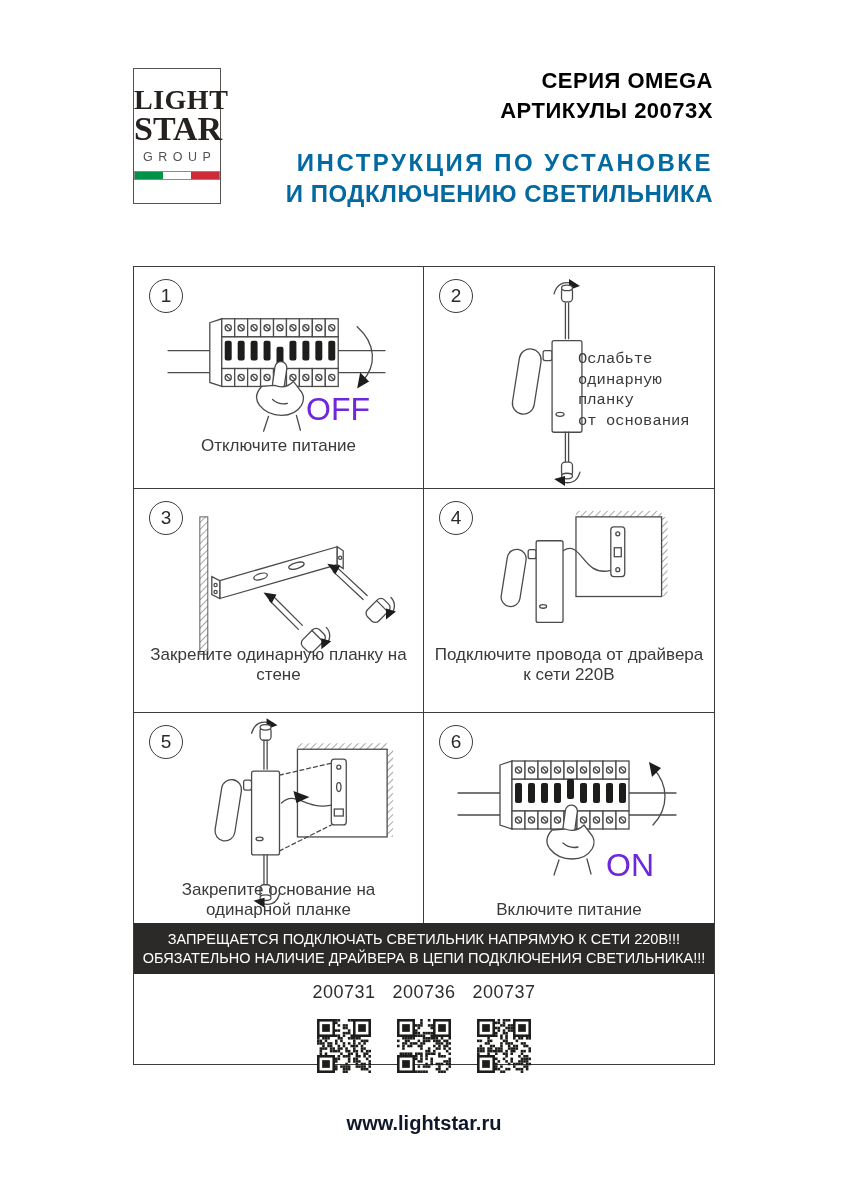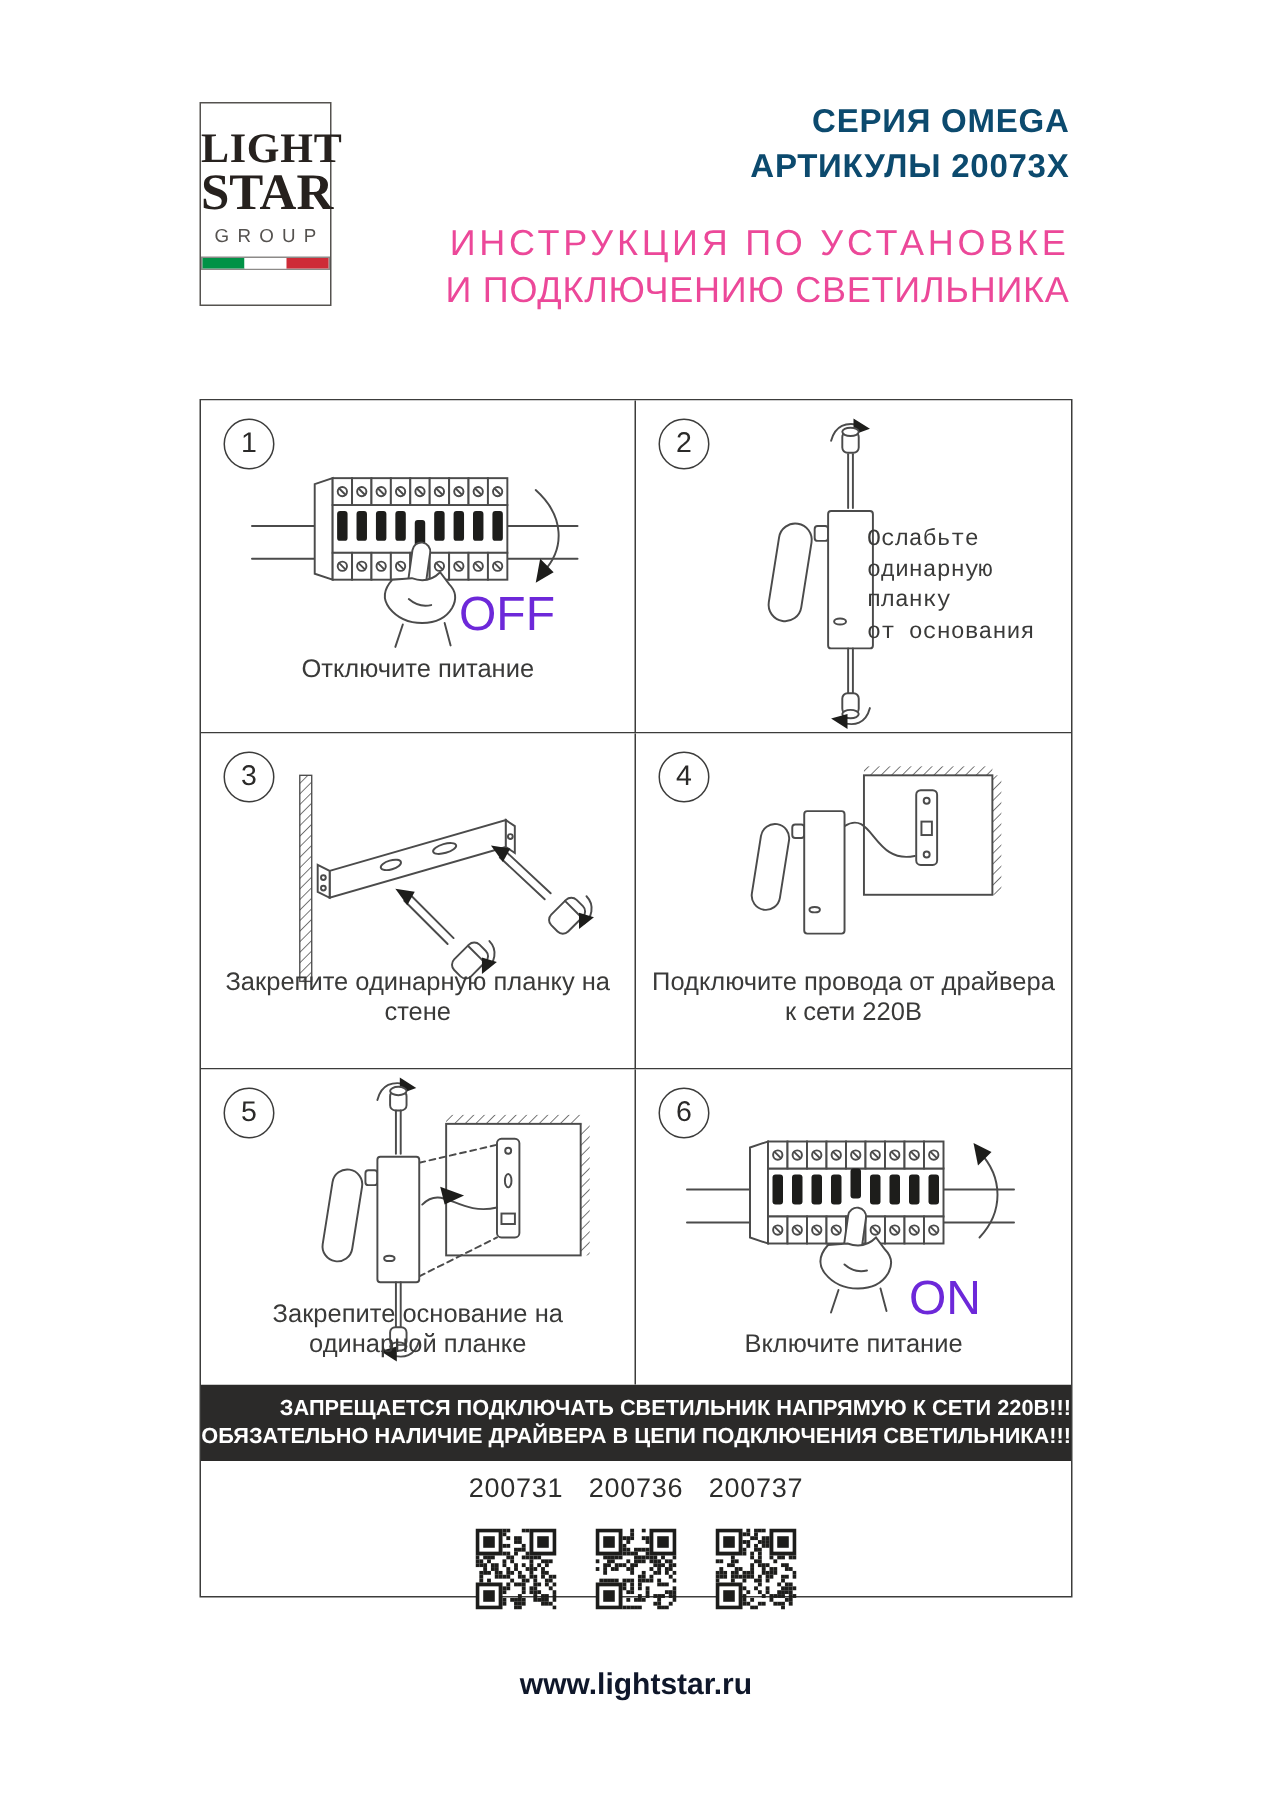--- a/index.html
+++ b/index.html
@@ -11,51 +11,51 @@
         border:1.5px solid #55524f;box-sizing:border-box;text-align:center;padding-top:17px;}
   .logo-light{font-family:"Liberation Serif",serif;font-weight:bold;font-size:28px;line-height:27px;color:#26211e;letter-spacing:.5px;}
   .logo-star{font-family:"Liberation Serif",serif;font-weight:bold;font-size:34px;line-height:32px;color:#26211e;}
   .logo-group{font-size:12.5px;letter-spacing:5.5px;text-indent:5.5px;color:#55524f;margin-top:5px;}
   .logo-flag{width:84px;height:7px;margin:7px auto 0;display:flex;border:1px solid #8c8a88;}
   .logo-flag span{flex:1;}
   .flag-white{background:#fff;}
 
   
   .titles{position:absolute;right:135px;top:66px;text-align:right;}
-  .series{font-weight:bold;font-size:22px;line-height:30px;letter-spacing:.5px;color:#0c4a6e;}
-  .main-title{margin-top:21px;font-weight:normal;font-size:24px;line-height:31px;color:#ec4899;}
+  .series{font-weight:bold;font-size:22px;line-height:30px;letter-spacing:.5px;color:#000000;}
+  .main-title{margin-top:21px;font-weight:bold;font-size:24px;line-height:31px;color:#0369a1;}
   .main-title .t1{letter-spacing:2.5px;}
   .main-title .t2{letter-spacing:.5px;}
 
   
   .grid{position:absolute;left:133px;top:266px;width:580px;border:1px solid #3c3c3b;
         display:grid;grid-template-columns:290px 290px;}
   .cell{position:relative;box-sizing:border-box;background:#fff;}
   .cl{border-right:1px solid #3c3c3b;}
   .rb{border-bottom:1px solid #3c3c3b;}
   .r1{height:222px;} .r2{height:224px;} .r3{height:210px;}
   .badge{position:absolute;left:15px;top:12px;width:34px;height:34px;border:1.4px solid #3c3c3b;
          border-radius:50%;display:flex;align-items:center;justify-content:center;
          font-size:19px;color:#2b2a29;box-sizing:border-box;background:#fff;z-index:2;}
   .illus{position:absolute;left:0;top:0;width:100%;height:100%;}
   .caption{position:absolute;left:6px;right:6px;text-align:center;font-size:17px;color:#3a3a39;}
-  .cap1{bottom:32px;} .cap2{bottom:27px;} .cap3{bottom:17px;}
+  .cap1{bottom:32px;} .cap2{bottom:27px;} .cap3{bottom:3px;}
   .side-text{position:absolute;left:154px;top:82px;font-size:15.5px;line-height:20.5px;color:#3a3a39;}
   .side-text span{display:block;font-family:Liberation Mono, monospace;}
   .power-label{position:absolute;font-size:32px;color:#6d28d9;}
   .off{left:172px;top:124px;} .on{left:182px;top:134px;}
 
   
   .wh{fill:#fff;stroke:#4b4b4b;stroke-width:1.3;}
   .ln{fill:none;stroke:#4b4b4b;stroke-width:1.3;stroke-linecap:round;}
   .bk{fill:#1d1d1b;stroke:none;}
 
   
-  .banner{grid-column:1/3;height:51px;background:#2b2a29;color:#fff;text-align:right;
-          font-weight:bold;font-size:14.5px;line-height:19px;padding-top:7px;box-sizing:border-box;}
+  .banner{grid-column:1/3;height:51px;background:#2b2a29;color:#fff;text-align:center;
+          font-weight:normal;font-size:14.5px;line-height:19px;padding-top:7px;box-sizing:border-box;}
   .qr-row{grid-column:1/3;height:90px;display:flex;justify-content:center;padding-top:8px;box-sizing:border-box;}
   .qr-group{width:80px;text-align:center;}
   .qr-num{font-size:18px;letter-spacing:.5px;color:#2d2d2c;margin-bottom:16px;}
   .qr-code{width:54px;height:54px;display:block;margin:0 auto;}
 
   
   .footer{position:absolute;left:0;right:0;top:1112px;text-align:center;
           font-weight:bold;font-size:20px;color:#0f172a;}
 </style>
 </head>

